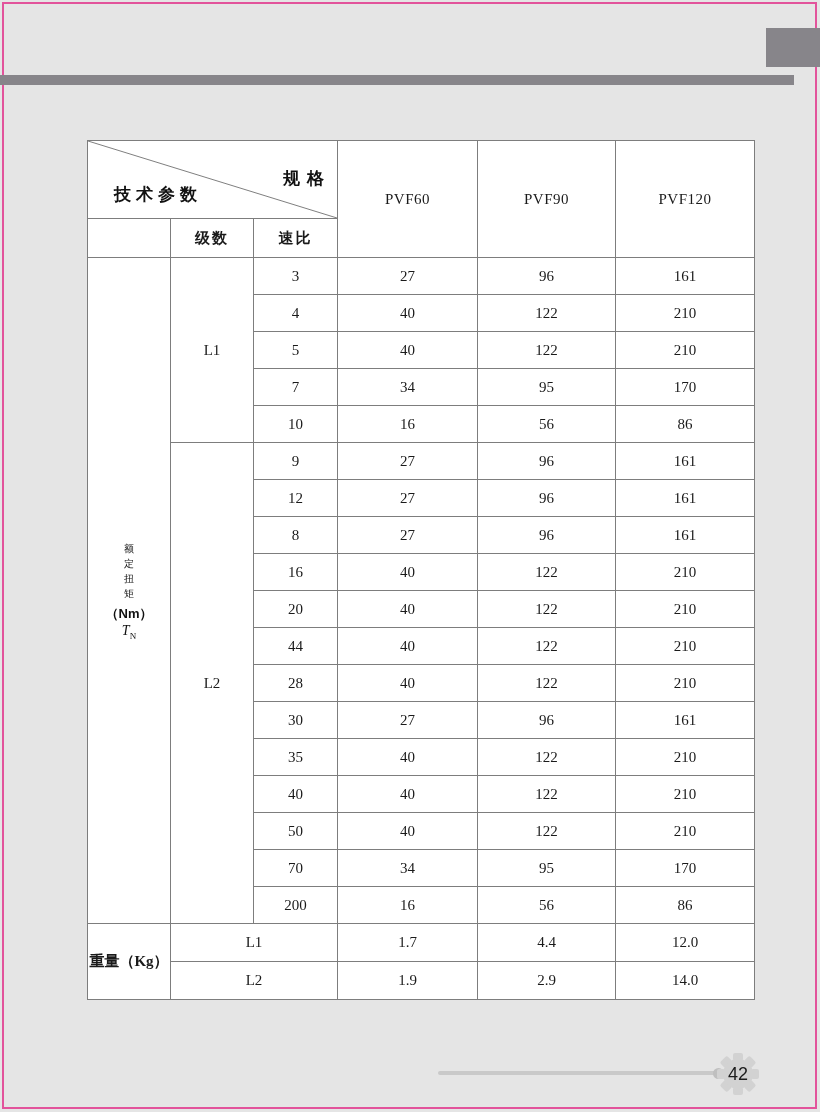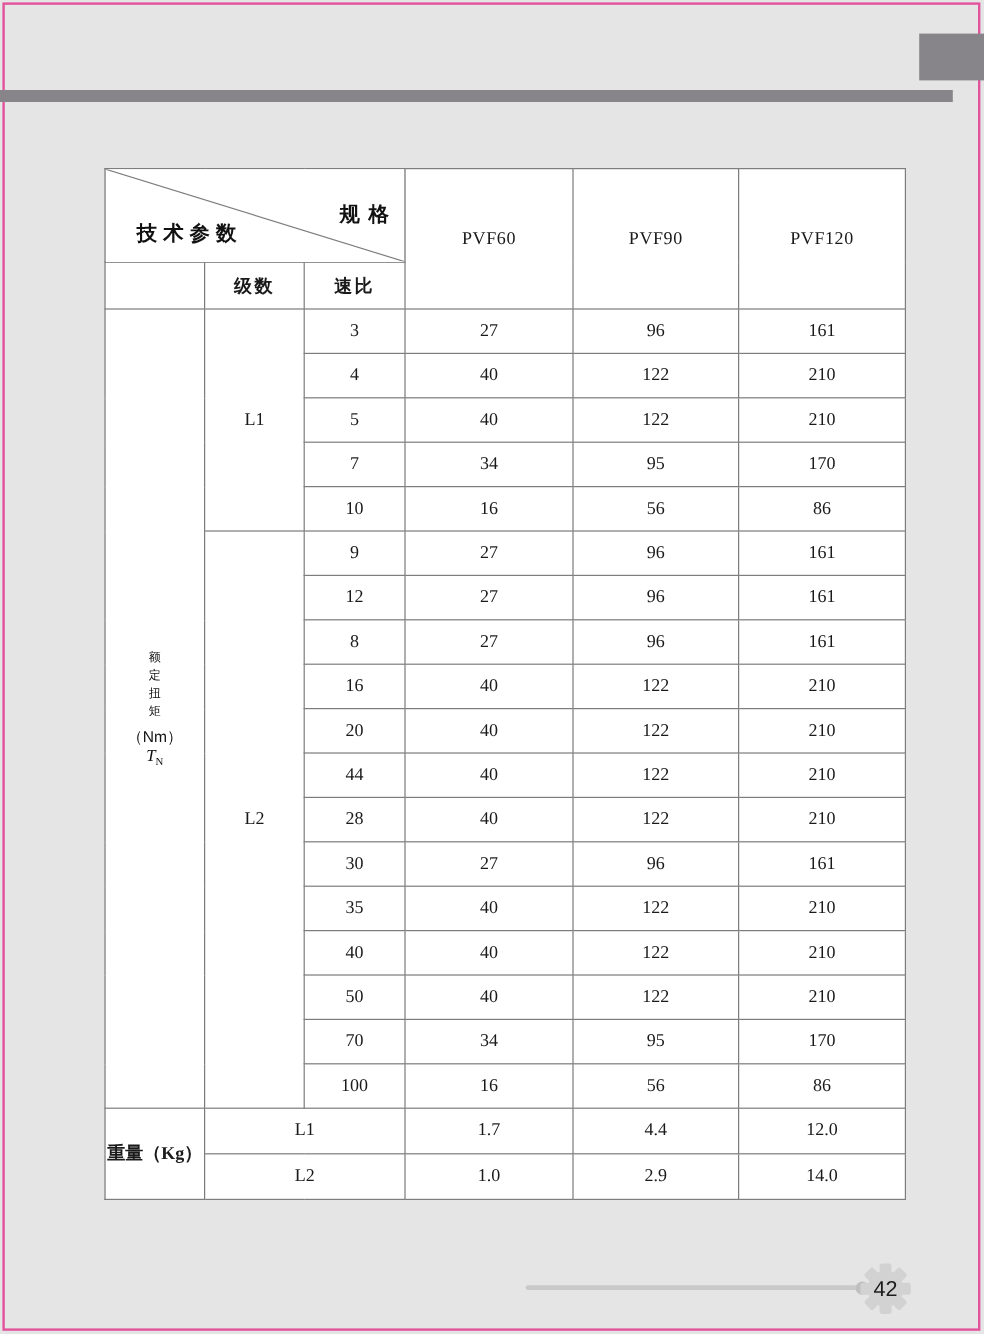--- a/index.html
+++ b/index.html
@@ -29,21 +29,21 @@
                   font-weight:bold; font-size:17px; letter-spacing:5px; color:#111; }
   .corner-spec  { position:absolute; right:6px; top:26px; font-family:"Liberation Sans",sans-serif;
                   font-weight:bold; font-size:17px; letter-spacing:7px; color:#111; }
 
   td.pvf { font-family:"Liberation Sans",sans-serif; font-size:15px; letter-spacing:0.5px; color:#111; }
   td.subh { font-family:"Liberation Sans",sans-serif; font-weight:bold; font-size:16px; letter-spacing:2px; color:#111; }
 
   td.axis-cell { background:#fff; }
   .vtitle { width:1em; margin:0 auto; font-family:"Liberation Sans",sans-serif; font-weight:normal;
             font-size:10px; line-height:1.5; letter-spacing:0; word-break:break-all; color:#111; }
-  .vunit  { margin-top:4px; font-family:"Liberation Sans",sans-serif; font-weight:normal; font-size:13px; color:#111; }
+  .vunit  { margin-top:4px; font-family:"Liberation Sans",sans-serif; font-weight:bold; font-size:13px; color:#111; }
   .vsym   { margin-top:0; font-family:"Liberation Serif",serif; font-size:14px; color:#111; }
   .vsym i { font-style:italic; }
   .vsym sub { font-size:9px; }
 
   td.group-cell { font-family:"Liberation Serif",serif; font-size:15px; }
   td.weight-label { font-family:"Liberation Sans",sans-serif; font-weight:bold; font-size:14px; color:#111; }
 
   
   .footer-line   { position:absolute; left:438px; top:1071px; width:278px; height:4px; background:#c9c9c9; border-radius:2px; z-index:2; }
   .footer-dot    { position:absolute; left:713px; top:1068px; width:11px; height:11px; border-radius:50%; background:#bfbfbf; z-index:3; }
@@ -193,36 +193,36 @@
         <td>122</td>
         <td>210</td>
       </tr>
       <tr class="rd">
         <td class="shade">70</td>
         <td class="shade-light">34</td>
         <td class="shade">95</td>
         <td class="shade">170</td>
       </tr>
       <tr class="rd">
-        <td>100</td>
+        <td>200</td>
         <td>16</td>
         <td>56</td>
         <td>86</td>
       </tr>
 
       <tr class="rw">
         <td class="weight-label" rowspan="2">重量（Kg）</td>
         <td colspan="2" class="shade-light group-cell">L1</td>
         <td class="shade-light">1.7</td>
         <td class="shade-light">4.4</td>
         <td class="shade-light">12.0</td>
       </tr>
       <tr class="rw">
         <td colspan="2" class="group-cell">L2</td>
-        <td>1.0</td>
+        <td>1.9</td>
         <td>2.9</td>
         <td>14.0</td>
       </tr>
     </tbody>
   </table>
 
   <div class="footer-line"></div>
   <div class="footer-dot"></div>
   <div class="gear-badge">
     <svg width="44" height="44" viewBox="-22 -22 44 44">

